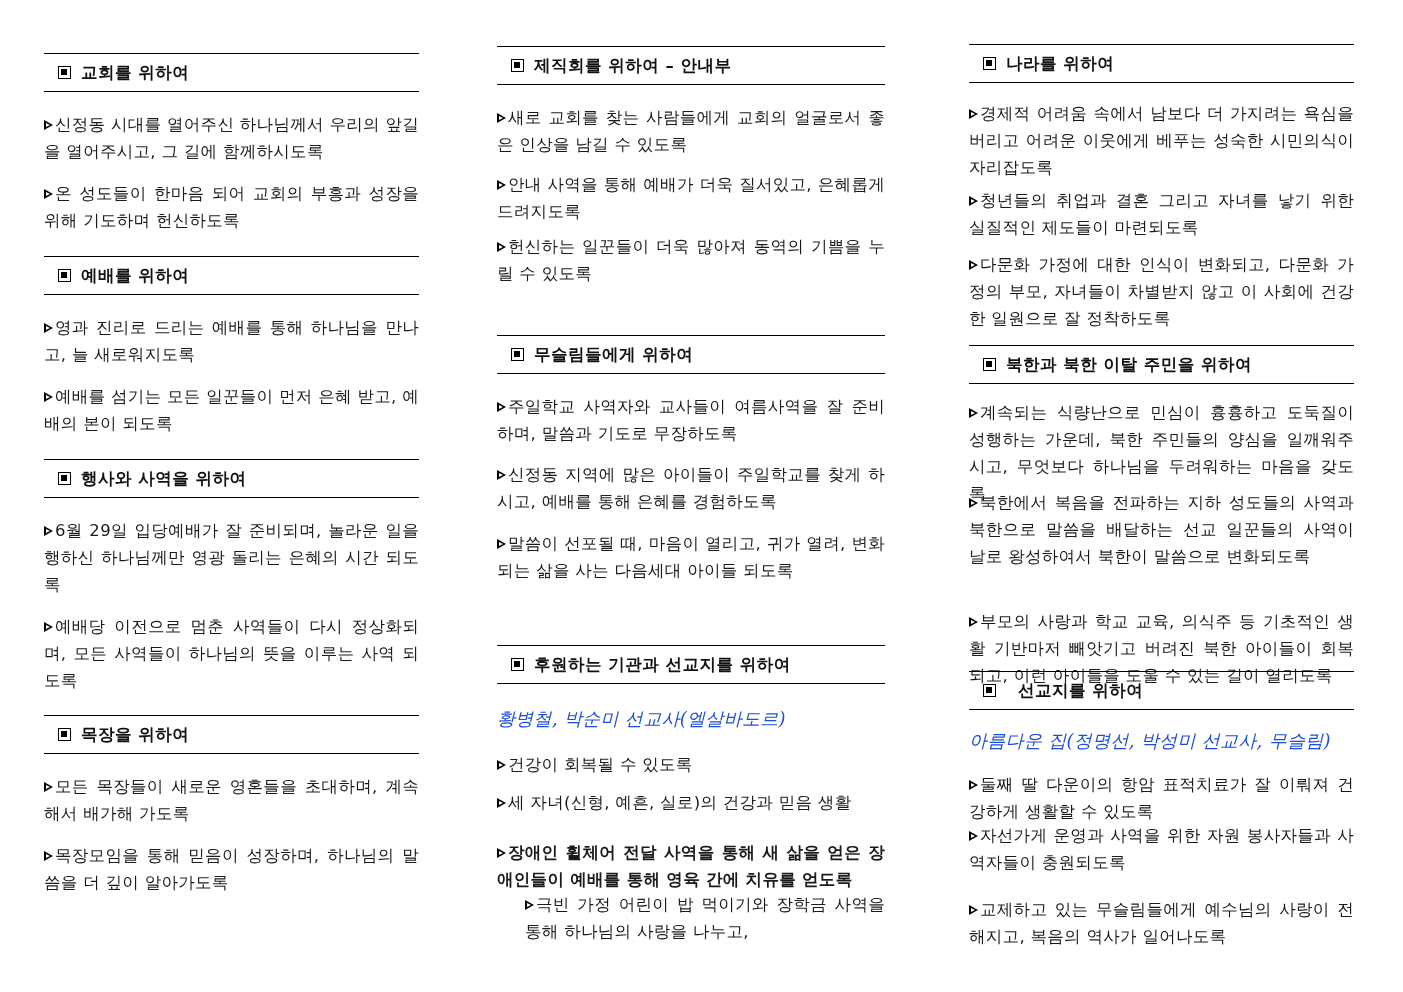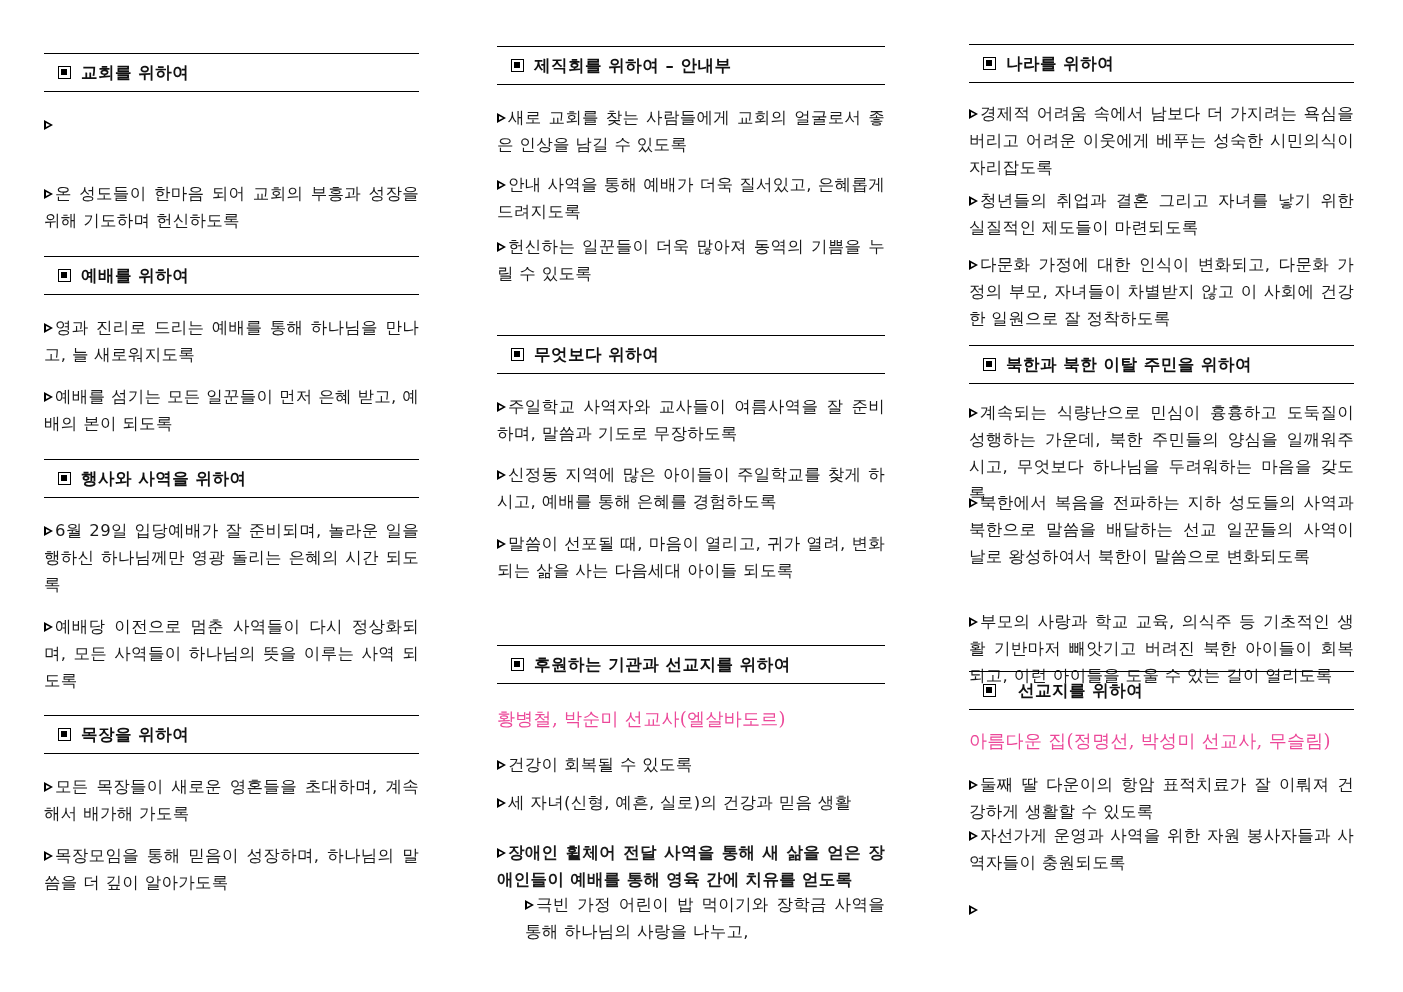--- a/index.html
+++ b/index.html
@@ -33,33 +33,33 @@
       display: inline-block; width: 0; height: 0;
       border-top: 5.5px solid transparent; border-bottom: 5.5px solid transparent;
       border-left: 9px solid #000; position: relative; margin-right: 2px; vertical-align: 0px;
     }
     .item .tri::after {
       content: ""; position: absolute; left: -7px; top: -2.5px;
       border-top: 2.5px solid transparent; border-bottom: 2.5px solid transparent; border-left: 4px solid #fff;
     }
     .subtitle {
       position: absolute; left: 0; right: 0; font-size: 18px; font-family: "DejaVu Serif", "Liberation Serif", serif;
-      letter-spacing: 0.3px; color: #ec4899;
+      letter-spacing: 0.3px; color: #1d4ed8; font-style: italic;
     }
   </style>
 </head>
 <body>
 
 <div class="col col1">
   <div class="block" style="top:53px;">
     <div class="hdr">
         <span class="ico"></span>
         <span>교회를 위하여</span>
       </div>
-    <div class="item" style="top:58px;"><span class="tri"></span></div>
+    <div class="item" style="top:58px;"><span class="tri"></span><span>신정동 시대를 열어주신 하나님께서 우리의 앞길을 열어주시고, 그 길에 함께하시도록</span></div>
     <div class="item" style="top:127px;"><span class="tri"></span><span>온 성도들이 한마음 되어 교회의 부흥과 성장을 위해 기도하며 헌신하도록</span></div>
   </div>
 
   <div class="block" style="top:256px;">
     <div class="hdr">
         <span class="ico"></span>
         <span>예배를 위하여</span>
       </div>
     <div class="item" style="top:58px;"><span class="tri"></span><span>영과 진리로 드리는 예배를 통해 하나님을 만나고, 늘 새로워지도록</span></div>
     <div class="item" style="top:127px;"><span class="tri"></span><span>예배를 섬기는 모든 일꾼들이 먼저 은혜 받고, 예배의 본이 되도록</span></div>
@@ -91,21 +91,21 @@
         <span>제직회를 위하여 – 안내부</span>
       </div>
     <div class="item" style="top:58px;"><span class="tri"></span><span>새로 교회를 찾는 사람들에게 교회의 얼굴로서 좋은 인상을 남길 수 있도록</span></div>
     <div class="item" style="top:125px;"><span class="tri"></span><span>안내 사역을 통해 예배가 더욱 질서있고, 은혜롭게 드려지도록</span></div>
     <div class="item" style="top:187px;"><span class="tri"></span><span>헌신하는 일꾼들이 더욱 많아져 동역의 기쁨을 누릴 수 있도록</span></div>
   </div>
 
   <div class="block" style="top:335px;">
     <div class="hdr">
         <span class="ico"></span>
-        <span>무엇보다 위하여</span>
+        <span>무슬림들에게 위하여</span>
       </div>
     <div class="item" style="top:58px;"><span class="tri"></span><span>주일학교 사역자와 교사들이 여름사역을 잘 준비하며, 말씀과 기도로 무장하도록</span></div>
     <div class="item" style="top:126px;"><span class="tri"></span><span>신정동 지역에 많은 아이들이 주일학교를 찾게 하시고, 예배를 통해 은혜를 경험하도록</span></div>
     <div class="item" style="top:195px;"><span class="tri"></span><span>말씀이 선포될 때, 마음이 열리고, 귀가 열려, 변화되는 삶을 사는 다음세대 아이들 되도록</span></div>
   </div>
 
   <div class="block" style="top:645px;">
     <div class="hdr">
         <span class="ico"></span>
         <span>후원하는 기관과 선교지를 위하여</span>
@@ -140,15 +140,15 @@
   </div>
 
   <div class="block" style="top:671px;">
     <div class="hdr">
         <span class="ico wide"></span>
         <span>선교지를 위하여</span>
       </div>
     <div class="subtitle" style="top:58px;">아름다운 집(정명선, 박성미 선교사, 무슬림)</div>
     <div class="item" style="top:100px;"><span class="tri"></span><span>둘째 딸 다운이의 항암 표적치료가 잘 이뤄져 건강하게 생활할 수 있도록</span></div>
     <div class="item" style="top:151px;"><span class="tri"></span><span>자선가게 운영과 사역을 위한 자원 봉사자들과 사역자들이 충원되도록</span></div>
-    <div class="item" style="top:225px;"><span class="tri"></span></div>
+    <div class="item" style="top:225px;"><span class="tri"></span><span>교제하고 있는 무슬림들에게 예수님의 사랑이 전해지고, 복음의 역사가 일어나도록</span></div>
   </div>
 </div>
 
 </body></html>

